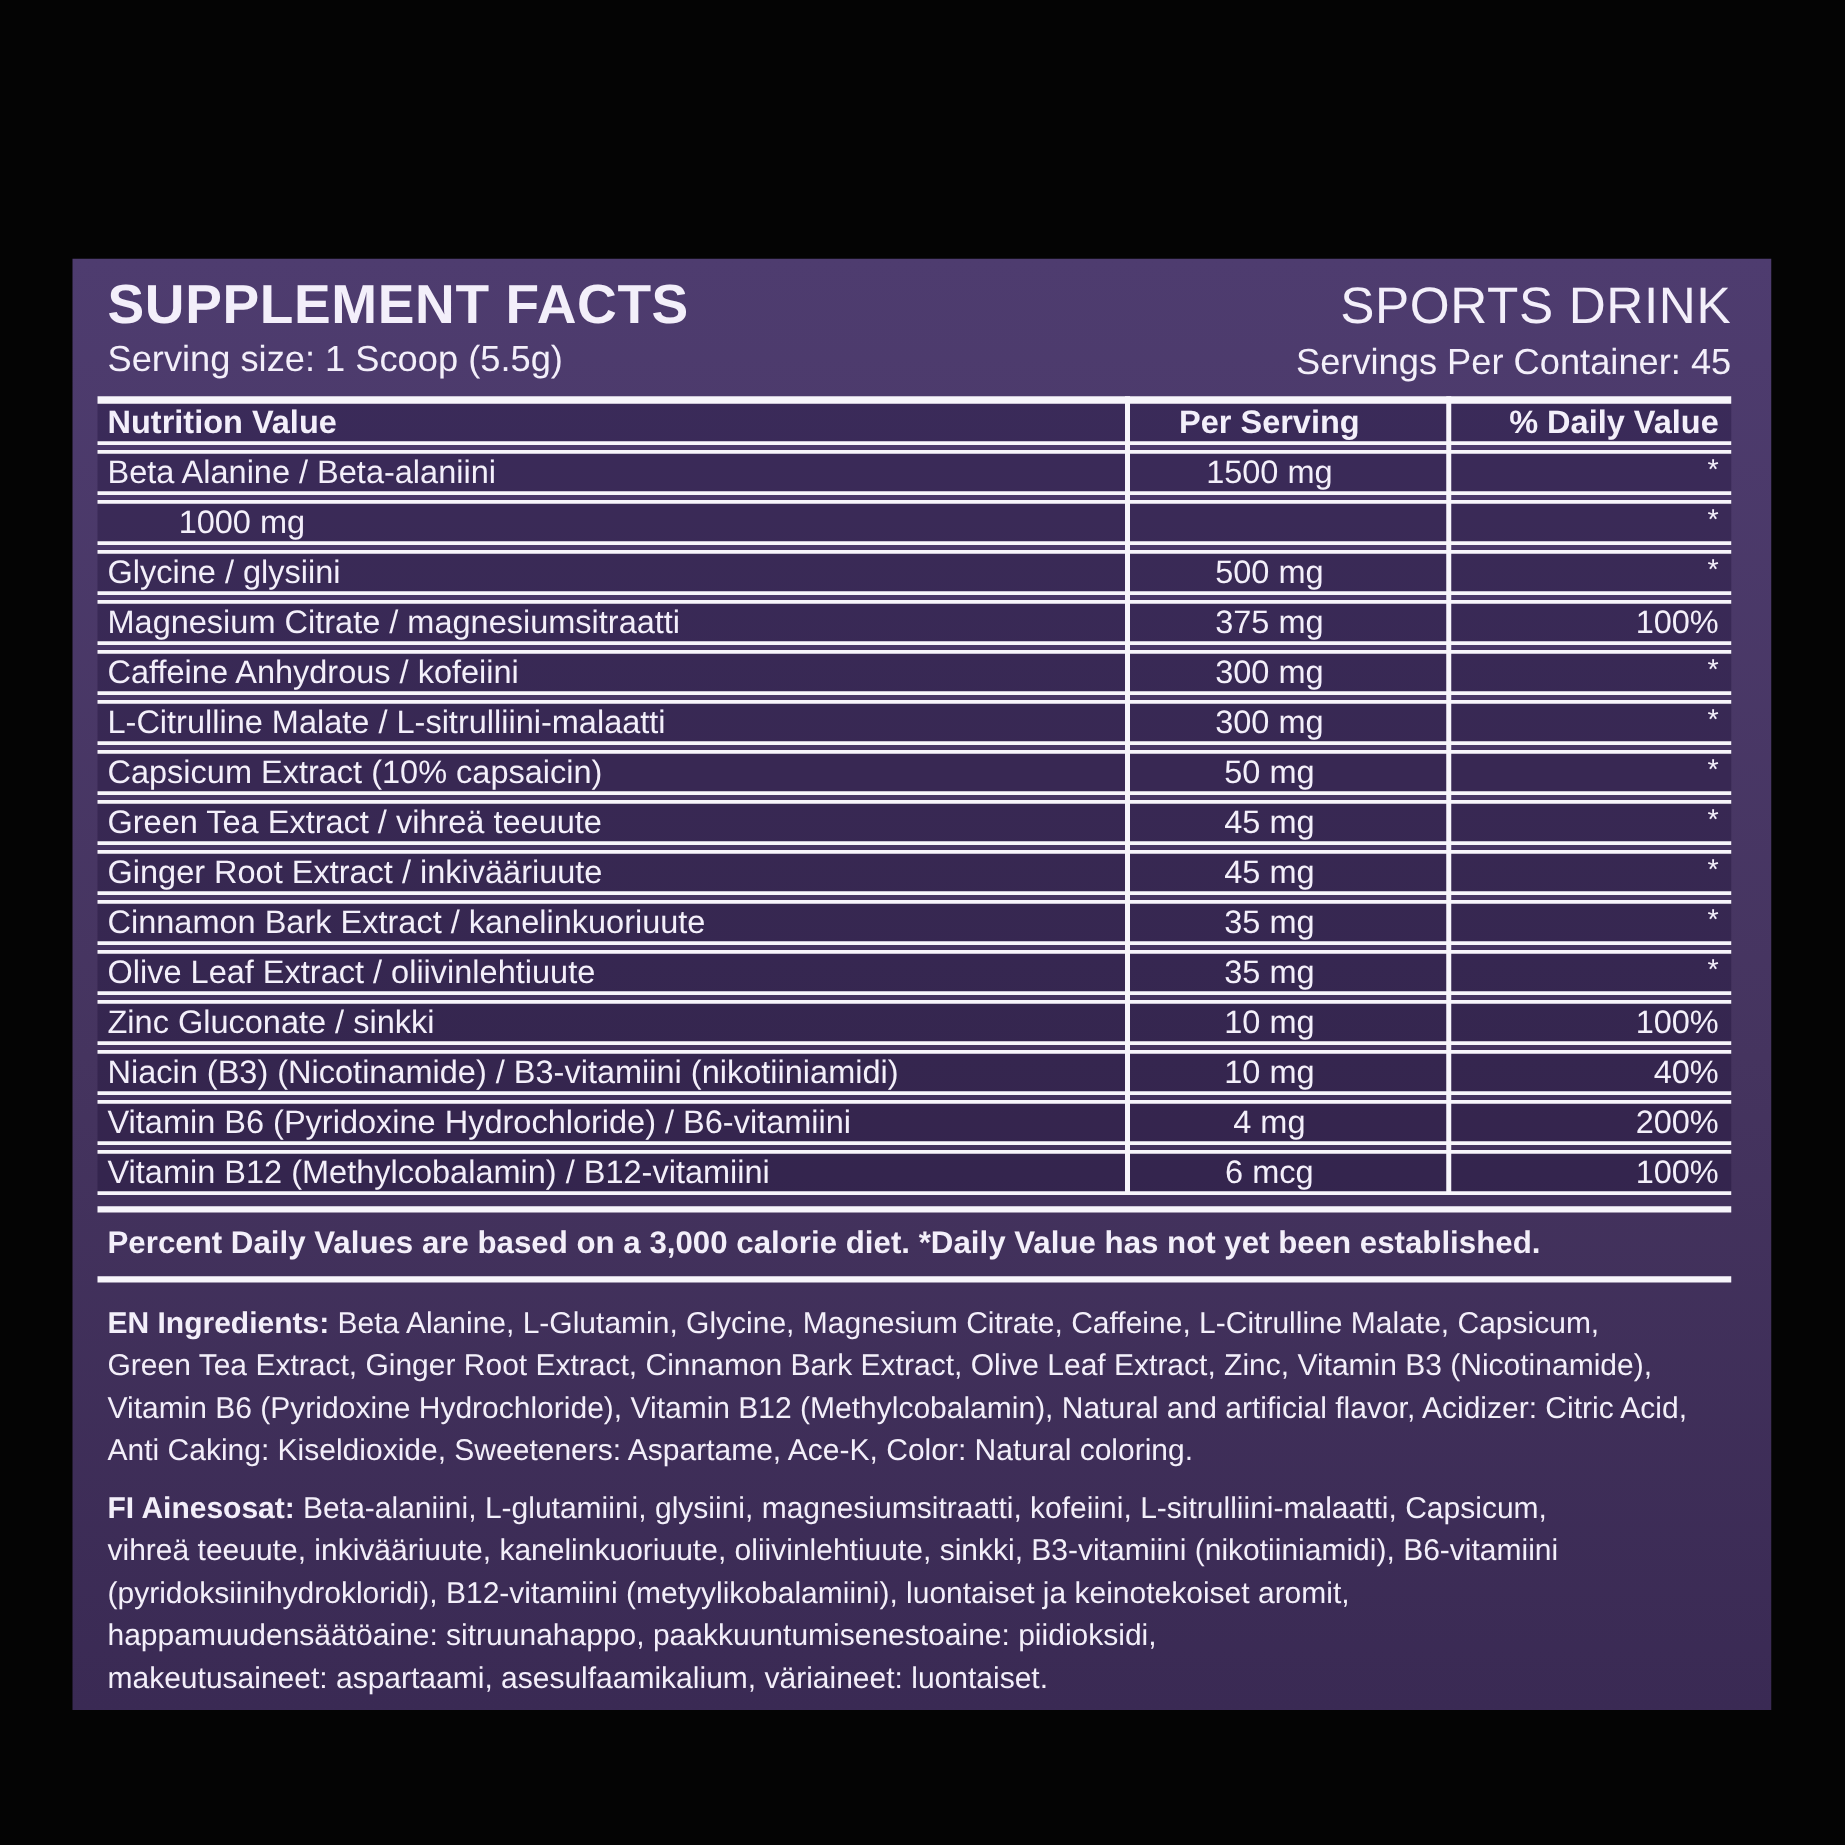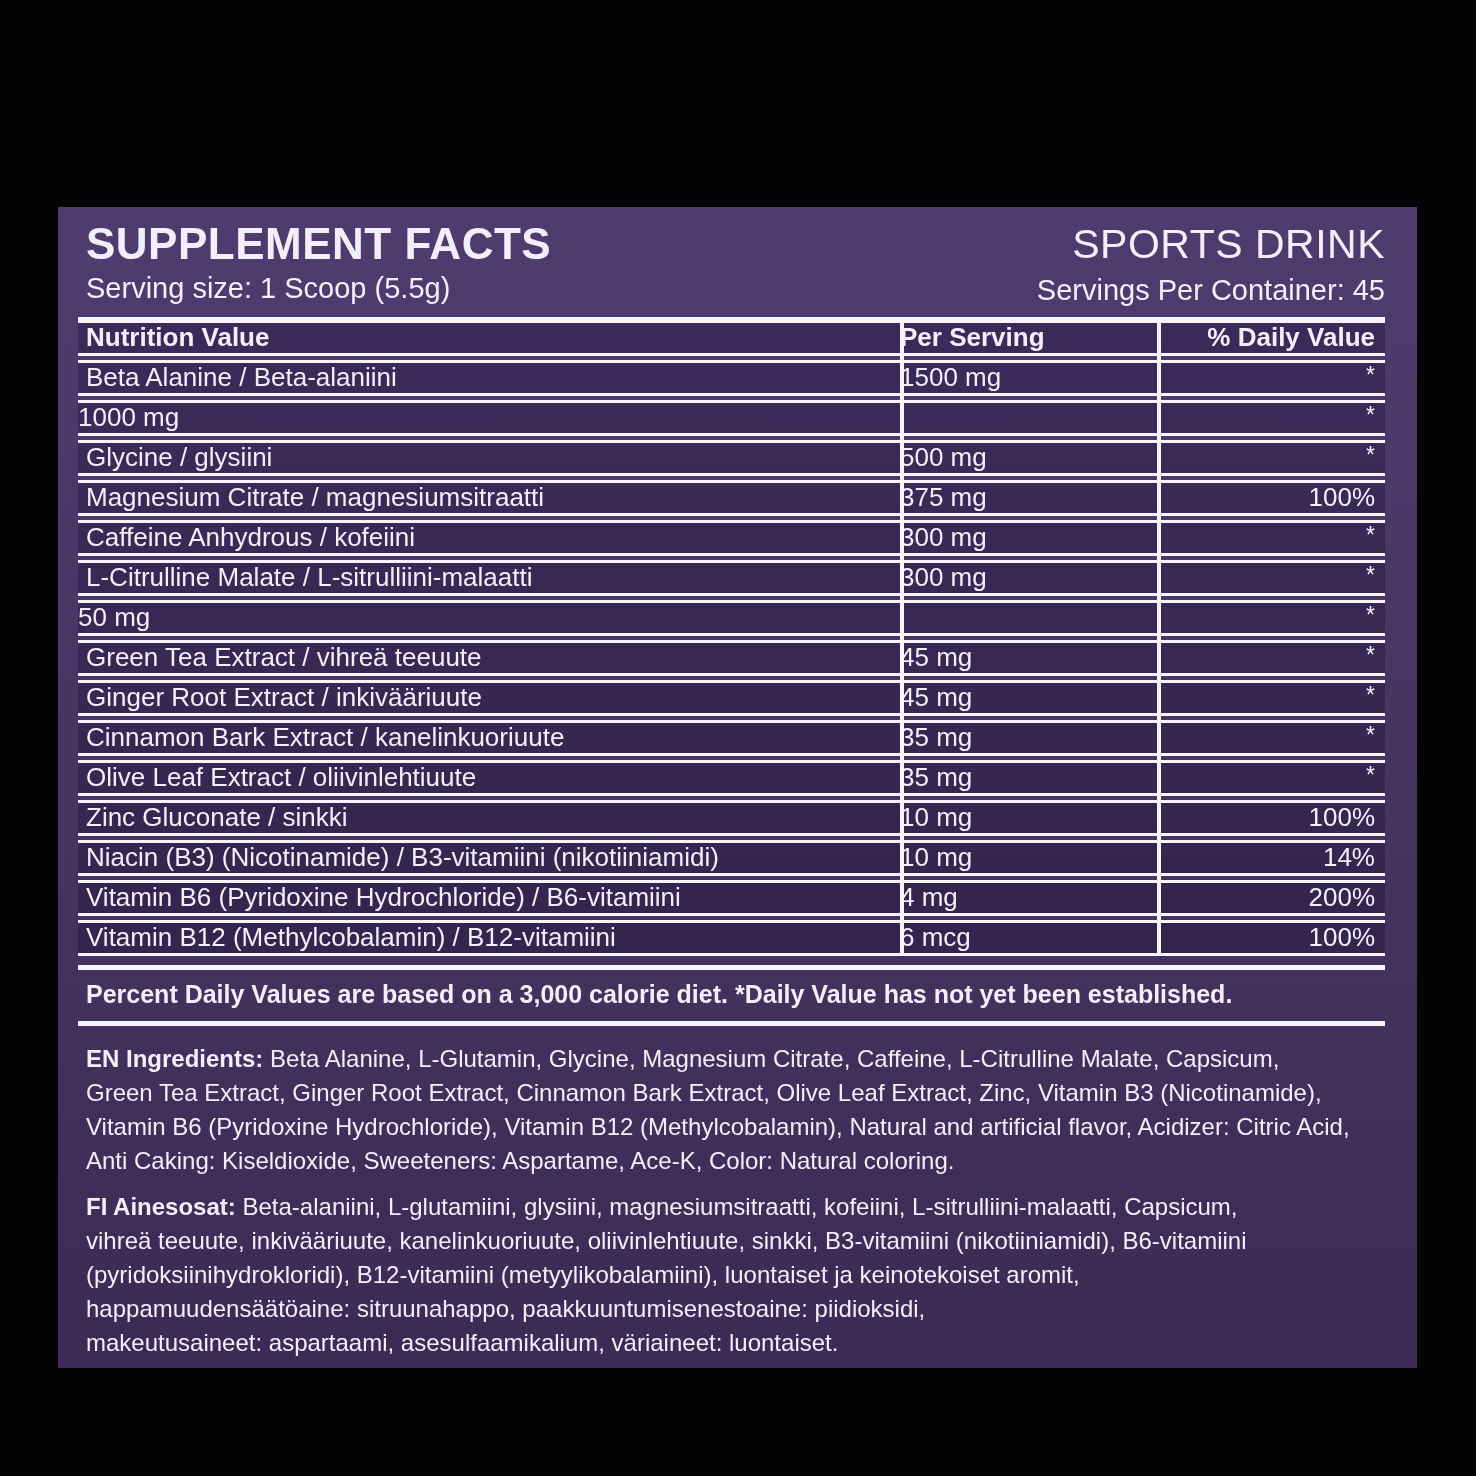--- a/index.html
+++ b/index.html
@@ -75,21 +75,21 @@
     background:rgba(14,3,38,.28);
     font-size:26px;
     line-height:27px;
   }
   .t-row:last-child{margin-bottom:0;}
   .t-head{
     border-top-width:6px;
     font-weight:bold;
   }
   .c1{flex:0 0 822px; padding:1px 12px 2px 8px;}
-  .c2{flex:0 0 257px; text-align:left; padding:1px 26px 2px 0;}
+  .c2{flex:0 0 257px; text-align:center; padding:1px 26px 2px 0;}
   .c3{flex:1; text-align:right; padding:1px 10px 2px 0;}
   .c3.star{
     align-self:flex-start;
     font-size:23px;
     line-height:18px;
     padding-top:3px;
   }
   
   .footnote{
     margin-top:9px;
@@ -159,20 +159,21 @@
     <div class="c1">Caffeine Anhydrous / kofeiini</div>
     <div class="c2">300 mg</div>
     <div class="c3 star">*</div>
   </div>
         <div class="t-row">
     <div class="c1">L-Citrulline Malate / L-sitrulliini-malaatti</div>
     <div class="c2">300 mg</div>
     <div class="c3 star">*</div>
   </div>
         <div class="t-row">
+    <div class="c1">Capsicum Extract (10% capsaicin)</div>
     <div class="c2">50 mg</div>
     <div class="c3 star">*</div>
   </div>
         <div class="t-row">
     <div class="c1">Green Tea Extract / vihreä teeuute</div>
     <div class="c2">45 mg</div>
     <div class="c3 star">*</div>
   </div>
         <div class="t-row">
     <div class="c1">Ginger Root Extract / inkivääriuute</div>
@@ -190,21 +191,21 @@
     <div class="c3 star">*</div>
   </div>
         <div class="t-row">
     <div class="c1">Zinc Gluconate / sinkki</div>
     <div class="c2">10 mg</div>
     <div class="c3">100%</div>
   </div>
         <div class="t-row">
     <div class="c1">Niacin (B3) (Nicotinamide) / B3-vitamiini (nikotiiniamidi)</div>
     <div class="c2">10 mg</div>
-    <div class="c3">14%</div>
+    <div class="c3">40%</div>
   </div>
         <div class="t-row">
     <div class="c1">Vitamin B6 (Pyridoxine Hydrochloride) / B6-vitamiini</div>
     <div class="c2">4 mg</div>
     <div class="c3">200%</div>
   </div>
         <div class="t-row">
     <div class="c1">Vitamin B12 (Methylcobalamin) / B12-vitamiini</div>
     <div class="c2">6 mcg</div>
     <div class="c3">100%</div>

